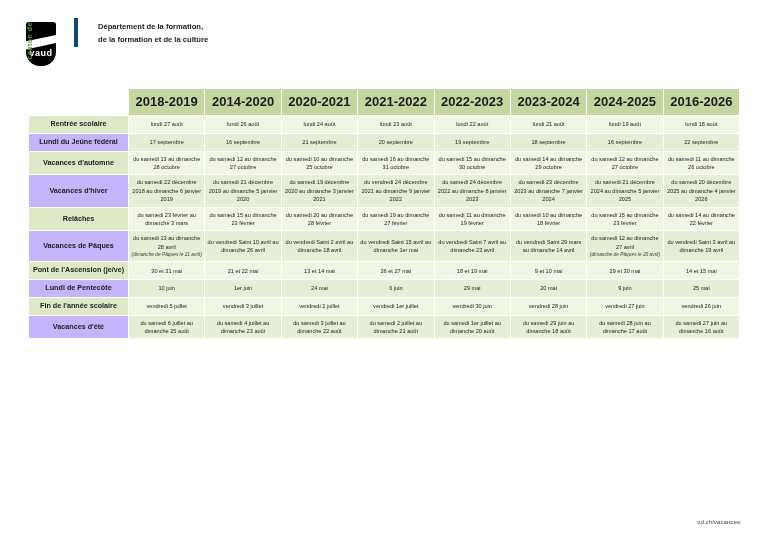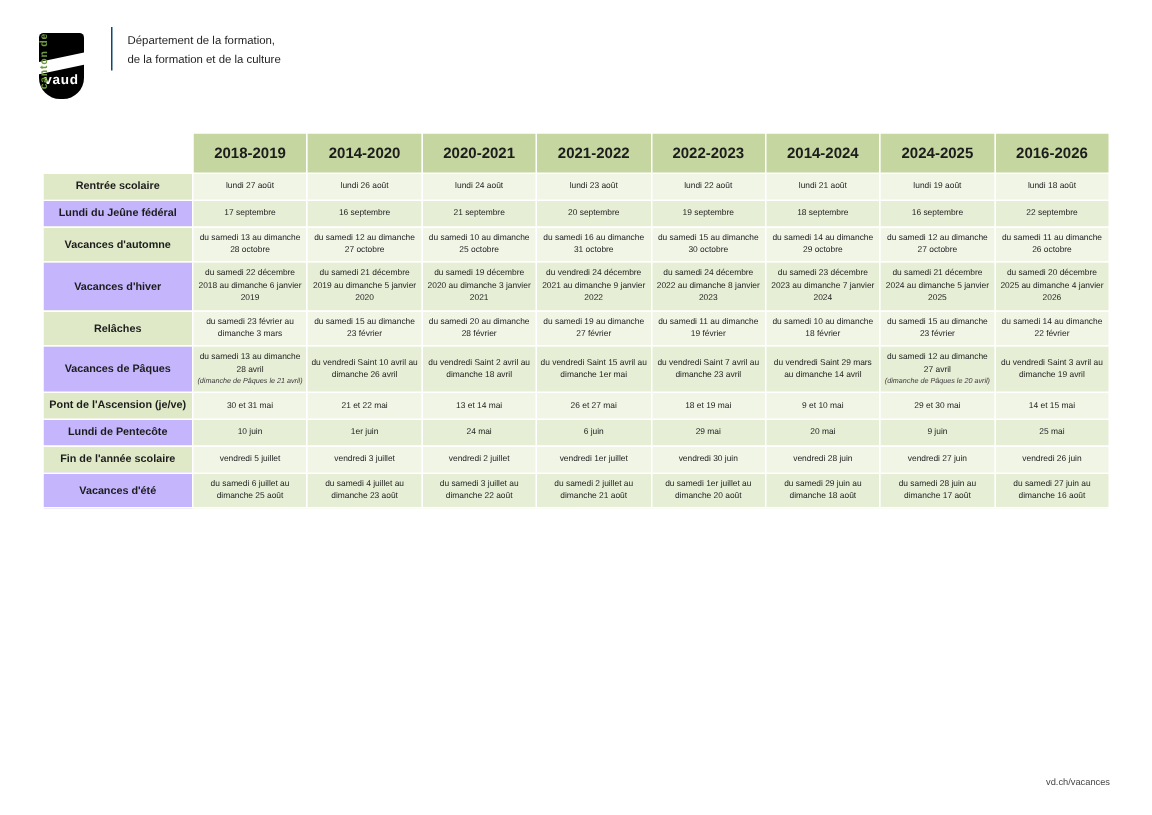--- a/index.html
+++ b/index.html
@@ -34,22 +34,22 @@
     position:absolute;left:8px;top:4px;
     font-size:7px;color:#6f9a3f;letter-spacing:.5px;
     writing-mode:vertical-rl;transform:rotate(180deg);
     font-weight:bold;
   }
   .logo-vaud{
     position:absolute;left:0;top:26px;width:30px;text-align:center;
     font-size:9px;color:#ffffff;font-weight:bold;letter-spacing:.5px;
   }
   .dept{
-    margin-left:10px;padding-left:10px;border-left:1px solid #0c4a6e;
-    font-size:7.6px;line-height:1.75;color:#222;font-weight:normal;
+    margin-left:10px;padding-left:20px;border-left:4px solid #0c4a6e;
+    font-size:7.6px;line-height:1.75;color:#222;font-weight:bold;
     padding-top:2px;
   }
 
   .title{
     position:absolute;left:0;top:52px;width:768px;text-align:center;
     font-size:17px;color:#333;letter-spacing:.2px;
   }
 
   
   .tbl-wrap{position:absolute;left:28px;top:88px;width:712px;}
@@ -57,21 +57,21 @@
   th,td{
     border:1px solid #ffffff;
     text-align:center;vertical-align:middle;
     font-size:5.6px;line-height:1.5;
     padding:3px 2px;
     color:#1c1c1c;
   }
   col.rowhead{width:100px;}
   th.corner{background:#ffffff;border:1px solid #ffffff;}
   th.yr{
-    background:#c5d6a0;font-size:10px;font-weight:bold;height:20px;
+    background:#c5d6a0;font-size:13px;font-weight:bold;height:20px;
     color:#1c1c1c;
   }
   td.rh{
     background:#dfe9c8;font-size:7.2px;font-weight:bold;
     color:#1c1c1c;
   }
   tr.alt td.rh{background:#c4b5fd;}
   td.cell{background:#f1f5e6;}
   tr.alt td.cell{background:#e7eed6;}
   .sub{font-size:4.8px;font-style:italic;display:block;color:#3a3a3a;}
@@ -107,21 +107,21 @@
         <col class="rowhead">
       </colgroup>
       <thead>
         <tr>
           <th class="corner"></th>
         <th class="yr">2018-2019</th>
             <th class="yr">2014-2020</th>
             <th class="yr">2020-2021</th>
             <th class="yr">2021-2022</th>
             <th class="yr">2022-2023</th>
-            <th class="yr">2014-2024</th>
+            <th class="yr">2023-2024</th>
             <th class="yr">2024-2025</th>
             <th class="yr">2016-2026</th>
           </tr>
       </thead>
       <tbody>
           <tr>
             <td class="rh">Rentrée scolaire</td>
             <td class="cell">lundi 27 août</td>
             <td class="cell">lundi 26 août</td>
             <td class="cell">lundi 24 août</td>

